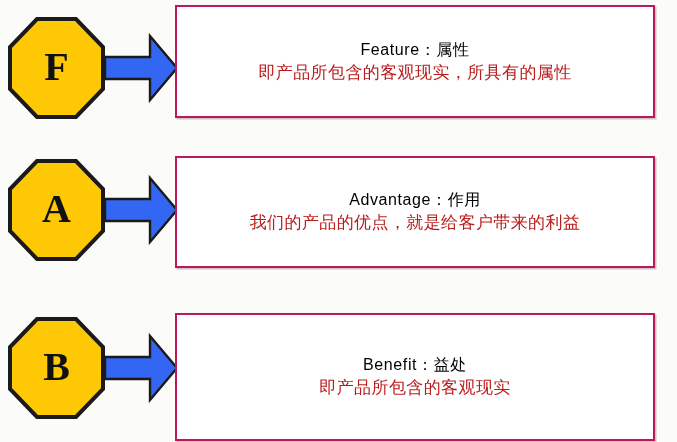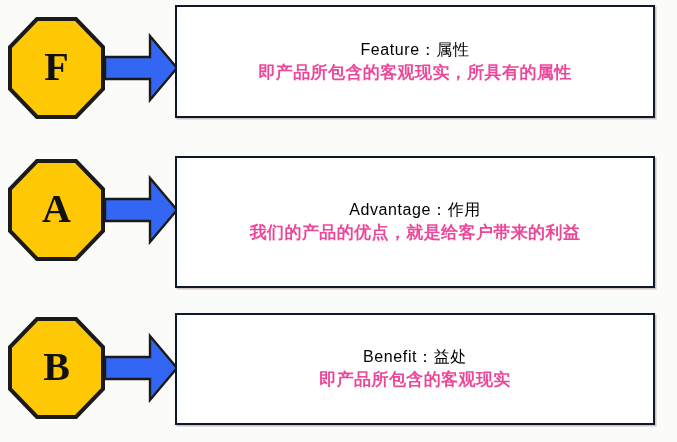--- a/index.html
+++ b/index.html
@@ -83,42 +83,42 @@
     height: 74px;
   }
 
   
   .textbox {
     position: absolute;
     left: 175px;
     width: 480px;
     box-sizing: border-box;
     background: #ffffff;
-    border: 2px solid #0f172a;
+    border: 2px solid #be185d;
     box-shadow: 1.5px 1.5px 0 rgba(170,150,150,0.55);
     display: flex;
     flex-direction: column;
     align-items: center;
     justify-content: center;
   }
   .row-0 .textbox { top: 3px;  height: 113px; }
-  .row-1 .textbox { top: 1px;  height: 132px; }
-  .row-2 .textbox { top: 1px;  height: 112px; }
+  .row-1 .textbox { top: 1px;  height: 112px; }
+  .row-2 .textbox { top: 1px;  height: 128px; }
 
   .line-title {
     font-size: 16px;
     color: #000000;
     letter-spacing: 0.6px;
     white-space: nowrap;
     line-height: 1.45;
   }
   .line-desc {
     font-size: 17px;
-    font-weight: 700;
-    color: #ec4899;
+    font-weight: 400;
+    color: #b91c1c;
     letter-spacing: 0.4px;
     white-space: nowrap;
     line-height: 1.45;
   }
 </style>
 </head>
 <body>
 
 <div class="diagram">
 

